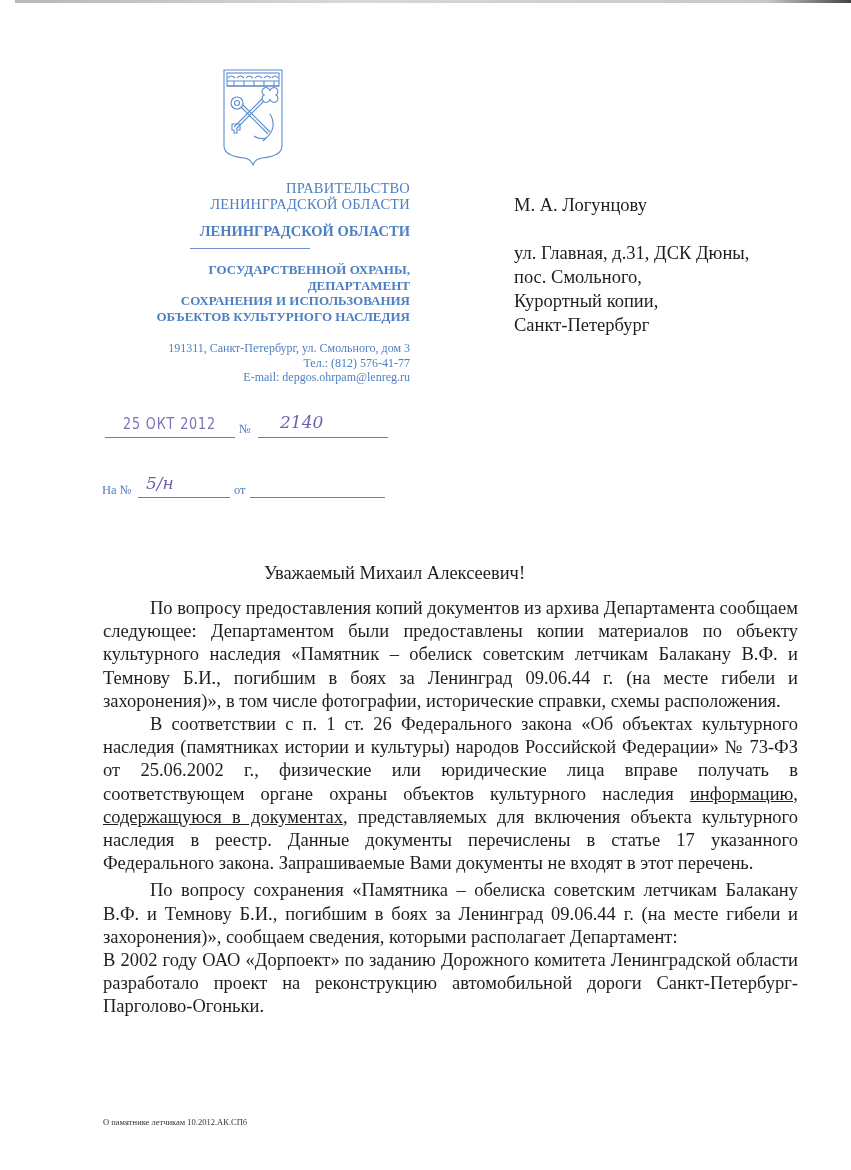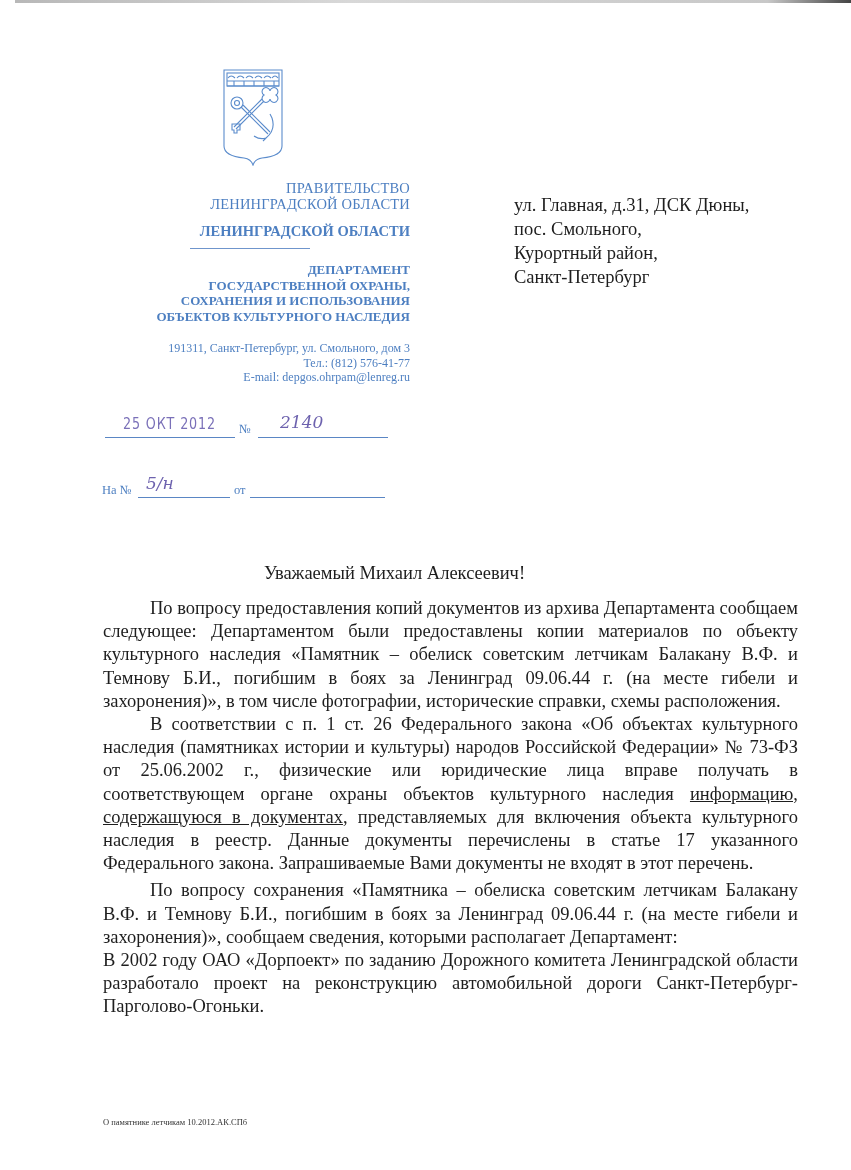--- a/index.html
+++ b/index.html
@@ -178,22 +178,22 @@
   </svg>
   <div class="gov-name">
     <div>ПРАВИТЕЛЬСТВО</div>
     <div>ЛЕНИНГРАДСКОЙ  ОБЛАСТИ</div>
   </div>
   <div class="committee-name">
     <div>ЛЕНИНГРАДСКОЙ ОБЛАСТИ</div>
   </div>
   <div class="divider"></div>
   <div class="dept-name">
+    <div>ГОСУДАРСТВЕННОЙ ОХРАНЫ,</div>
     <div>ДЕПАРТАМЕНТ</div>
-    <div>ГОСУДАРСТВЕННОЙ ОХРАНЫ,</div>
     <div>СОХРАНЕНИЯ И ИСПОЛЬЗОВАНИЯ</div>
     <div>ОБЪЕКТОВ КУЛЬТУРНОГО НАСЛЕДИЯ</div>
   </div>
   <div class="contacts">
     <div>191311, Санкт-Петербург, ул. Смольного, дом 3</div>
     <div>Тел.: (812) 576-41-77</div>
     <div>E-mail: depgos.ohrpam@lenreg.ru</div>
   </div>
 </div>
 
@@ -208,23 +208,24 @@
 <div class="reg-line reg-row2">
   <span class="lbl" style="left:0; top:4px;">На №</span>
   <div class="uline" style="left:36px; top:18px; width:92px;"></div>
   <span class="hand" style="left:44px; top:-6px;">5/н</span>
   <span class="lbl" style="left:132px; top:4px;">от</span>
   <div class="uline" style="left:148px; top:18px; width:135px;"></div>
   <span class="hand" style="left:155px; top:-6px;"></span>
 </div>
 
 <div class="addressee">
+  <div class="name">М. А. Логунцову</div>
   <div>ул. Главная, д.31, ДСК Дюны,</div>
   <div>пос. Смольного,</div>
-  <div>Курортный район,</div>
+  <div>Курортный копии,</div>
   <div>Санкт-Петербург</div>
 </div>
 
 <div class="greeting">Уважаемый Михаил Алексеевич!</div>
 
 <div class="body-text">
   <p>По вопросу предоставления копий документов из архива Департамента сообщаем следующее: Департаментом были предоставлены копии материалов по объекту культурного наследия «Памятник – обелиск советским летчикам Балакану В.Ф. и Темнову Б.И., погибшим в боях за Ленинград 09.06.44 г. (на месте гибели и захоронения)», в том числе фотографии, исторические справки, схемы расположения.</p>
   <p class="tight"><span>В соответствии с п. 1 ст. 26 Федерального закона «Об объектах культурного наследия (памятниках истории и культуры) народов Российской Федерации» № 73-ФЗ от 25.06.2002 г., физические или юридические лица вправе получать в соответствующем органе охраны объектов культурного наследия </span><span class="u">информацию, содержащуюся в документах</span><span>, представляемых для включения объекта культурного наследия в реестр. Данные документы перечислены в статье 17 указанного Федерального закона. Запрашиваемые Вами документы не входят в этот перечень.</span></p>
   <p>По вопросу сохранения «Памятника – обелиска советским летчикам Балакану В.Ф. и Темнову Б.И., погибшим в боях за Ленинград 09.06.44 г. (на месте гибели и захоронения)», сообщаем сведения, которыми располагает Департамент:</p>
   <p class="noindent tight">В 2002 году ОАО «Дорпоект» по заданию Дорожного комитета Ленинградской области разработало проект на реконструкцию автомобильной дороги Санкт-Петербург-Парголово-Огоньки.</p>

